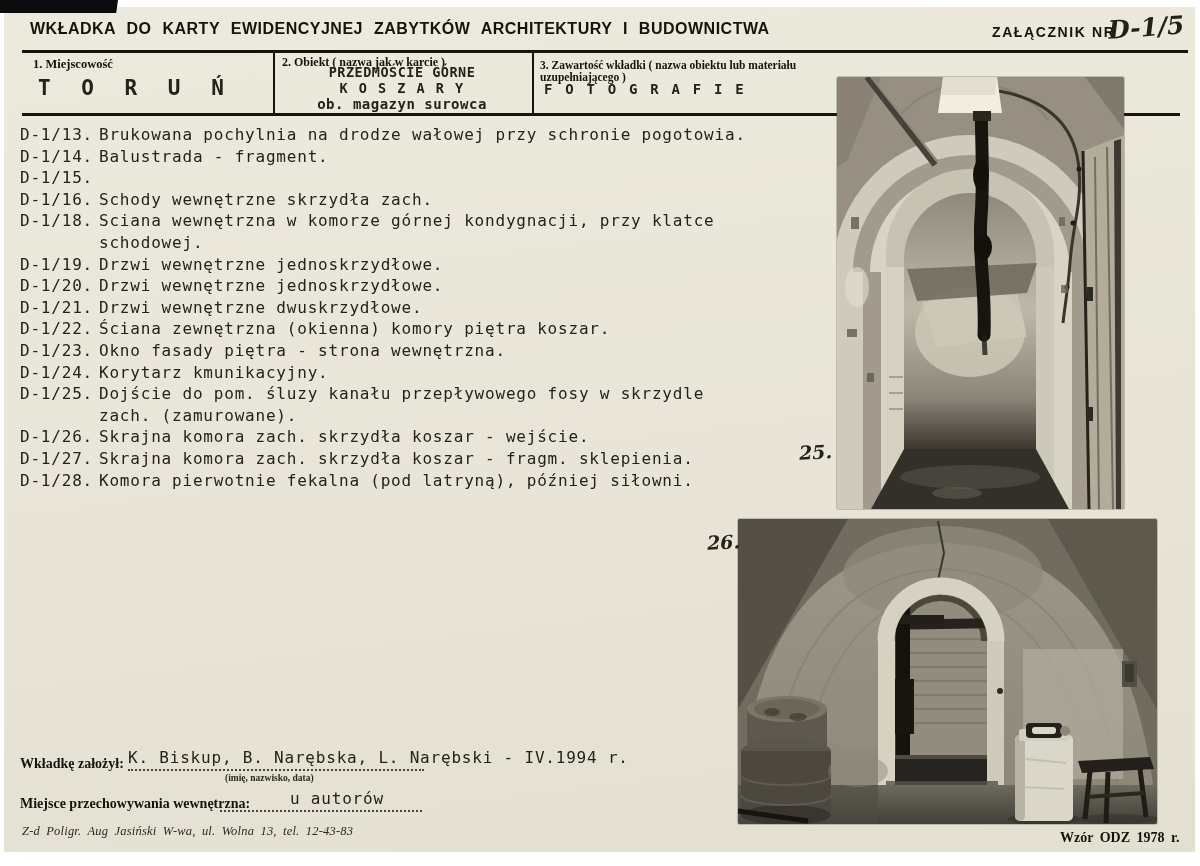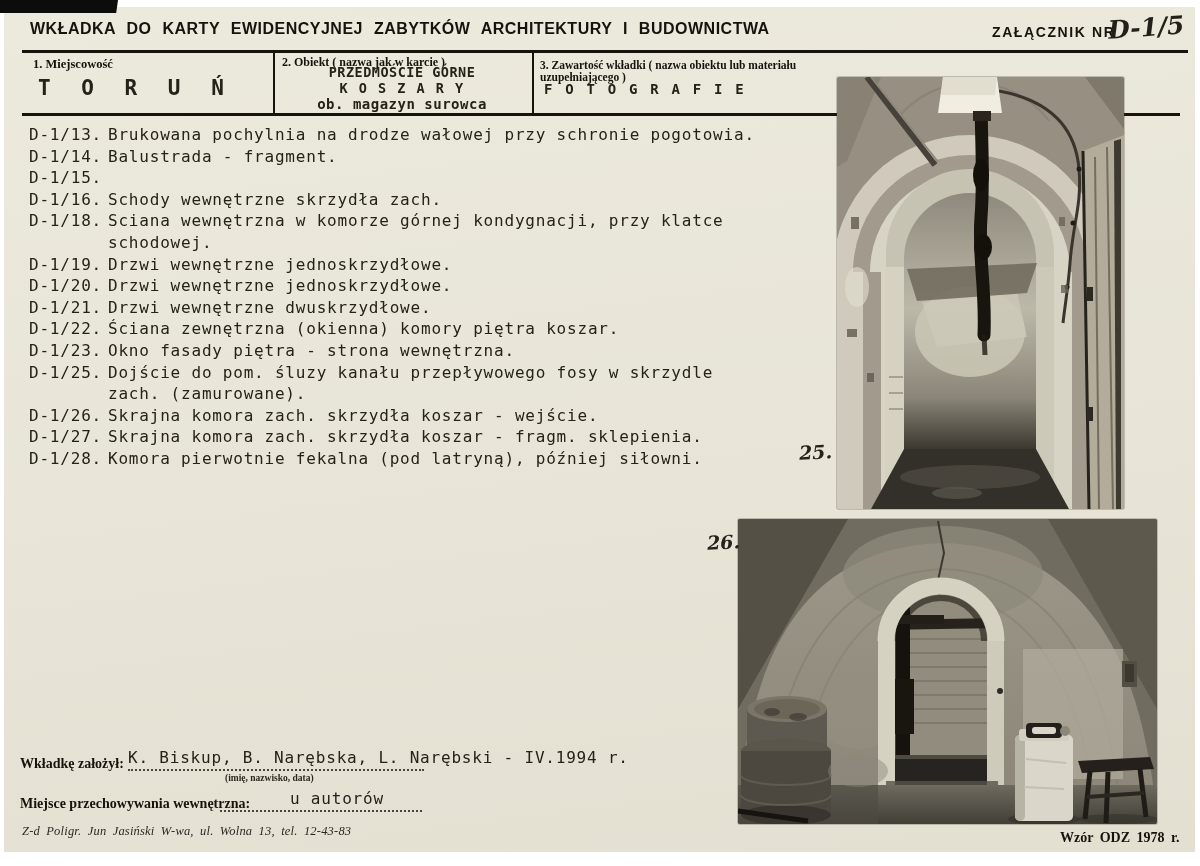--- a/index.html
+++ b/index.html
@@ -16,21 +16,21 @@
            font-size:25px;font-weight:bold;transform:rotate(-4deg);color:#241f18;}
   .hline{position:absolute;background:#17140e;height:3px;z-index:1;}
   .vline{position:absolute;background:#17140e;width:2px;top:52px;height:61px;z-index:1;}
   .cell-label{position:absolute;font-family:"Liberation Serif",serif;font-weight:bold;color:#16130e;z-index:2;}
   .tw{font-family:"DejaVu Sans Mono",monospace;color:#262219;}
   .f1v{position:absolute;left:38px;top:76px;font-weight:bold;font-size:21px;letter-spacing:9px;z-index:2;}
   .f2line{position:absolute;left:278px;width:248px;text-align:center;font-weight:bold;z-index:2;}
   .f3v{position:absolute;left:544px;top:81px;font-weight:bold;font-size:14px;letter-spacing:2.2px;z-index:2;text-align:center;}
   .photo-list{position:absolute;left:20px;top:124px;width:748px;font-size:16px;z-index:2;}
   .row{display:flex;line-height:21.6px;}
-  .row .num{flex:none;width:79px;letter-spacing:.8px;margin-left:9px;}
+  .row .num{flex:none;width:79px;letter-spacing:.8px;}
   .row .txt{white-space:pre-line;letter-spacing:.8px;}
   .photo{position:absolute;z-index:3;border-radius:2px;overflow:hidden;box-shadow:0 0 0 1px rgba(60,55,45,.25);}
   .photo svg{display:block;width:100%;height:100%;}
   .hand-label{position:absolute;font-family:"DejaVu Serif",serif;font-style:italic;font-weight:bold;
               font-size:19px;color:#26211a;transform:rotate(-3deg);z-index:4;}
   .foot-label{position:absolute;font-family:"Liberation Serif",serif;font-weight:bold;font-size:14px;color:#16130e;z-index:2;}
   .foot-typed{position:absolute;font-size:16px;letter-spacing:.8px;z-index:3;}
   .dots{position:absolute;border-bottom:2px dotted #4a453a;height:1px;z-index:2;}
   .foot-hint{position:absolute;font-family:"Liberation Serif",serif;font-weight:bold;font-size:9.5px;color:#2c2820;z-index:2;}
   .printer{position:absolute;left:22px;top:824px;font-family:"Liberation Serif",serif;font-style:italic;
@@ -98,20 +98,24 @@
         <span class="num">D-1/21.</span>
         <span class="txt">Drzwi wewnętrzne dwuskrzydłowe.</span>
       </div>
     <div class="row">
         <span class="num">D-1/22.</span>
         <span class="txt">Ściana zewnętrzna (okienna) komory piętra koszar.</span>
       </div>
     <div class="row">
         <span class="num">D-1/23.</span>
         <span class="txt">Okno fasady piętra - strona wewnętrzna.</span>
+      </div>
+    <div class="row">
+        <span class="num">D-1/24.</span>
+        <span class="txt">Korytarz kmunikacyjny.</span>
       </div>
     <div class="row">
         <span class="num">D-1/25.</span>
         <span class="txt">Dojście do pom. śluzy kanału przepływowego fosy w skrzydle
 zach. (zamurowane).</span>
       </div>
     <div class="row">
         <span class="num">D-1/26.</span>
         <span class="txt">Skrajna komora zach. skrzydła koszar - wejście.</span>
       </div>
@@ -284,15 +288,15 @@
 
   <div class="foot-label" style="left:20px;top:756px;">Wkładkę założył:</div>
   <div class="foot-typed tw" style="left:128px;top:748px;">K. Biskup, B. Narębska, L. Narębski - IV.1994 r.</div>
   <div class="dots" style="left:128px;top:768px;width:296px;"></div>
   <div class="foot-hint" style="left:225px;top:773px;">(imię, nazwisko, data)</div>
 
   <div class="foot-label" style="left:20px;top:796px;">Miejsce przechowywania wewnętrzna:</div>
   <div class="foot-typed tw" style="left:290px;top:789px;">u autorów</div>
   <div class="dots" style="left:220px;top:809px;width:202px;"></div>
 
-  <div class="printer">Z-d  Poligr.  Jun  Jasiński  W-wa, ul.  Wolna 13, tel. 12-43-83</div>
+  <div class="printer">Z-d  Poligr.  Aug  Jasiński  W-wa, ul.  Wolna 13, tel. 12-43-83</div>
   <div class="wzor">Wzór ODZ 1978 r.</div>
 </div>
 
 </body></html>

